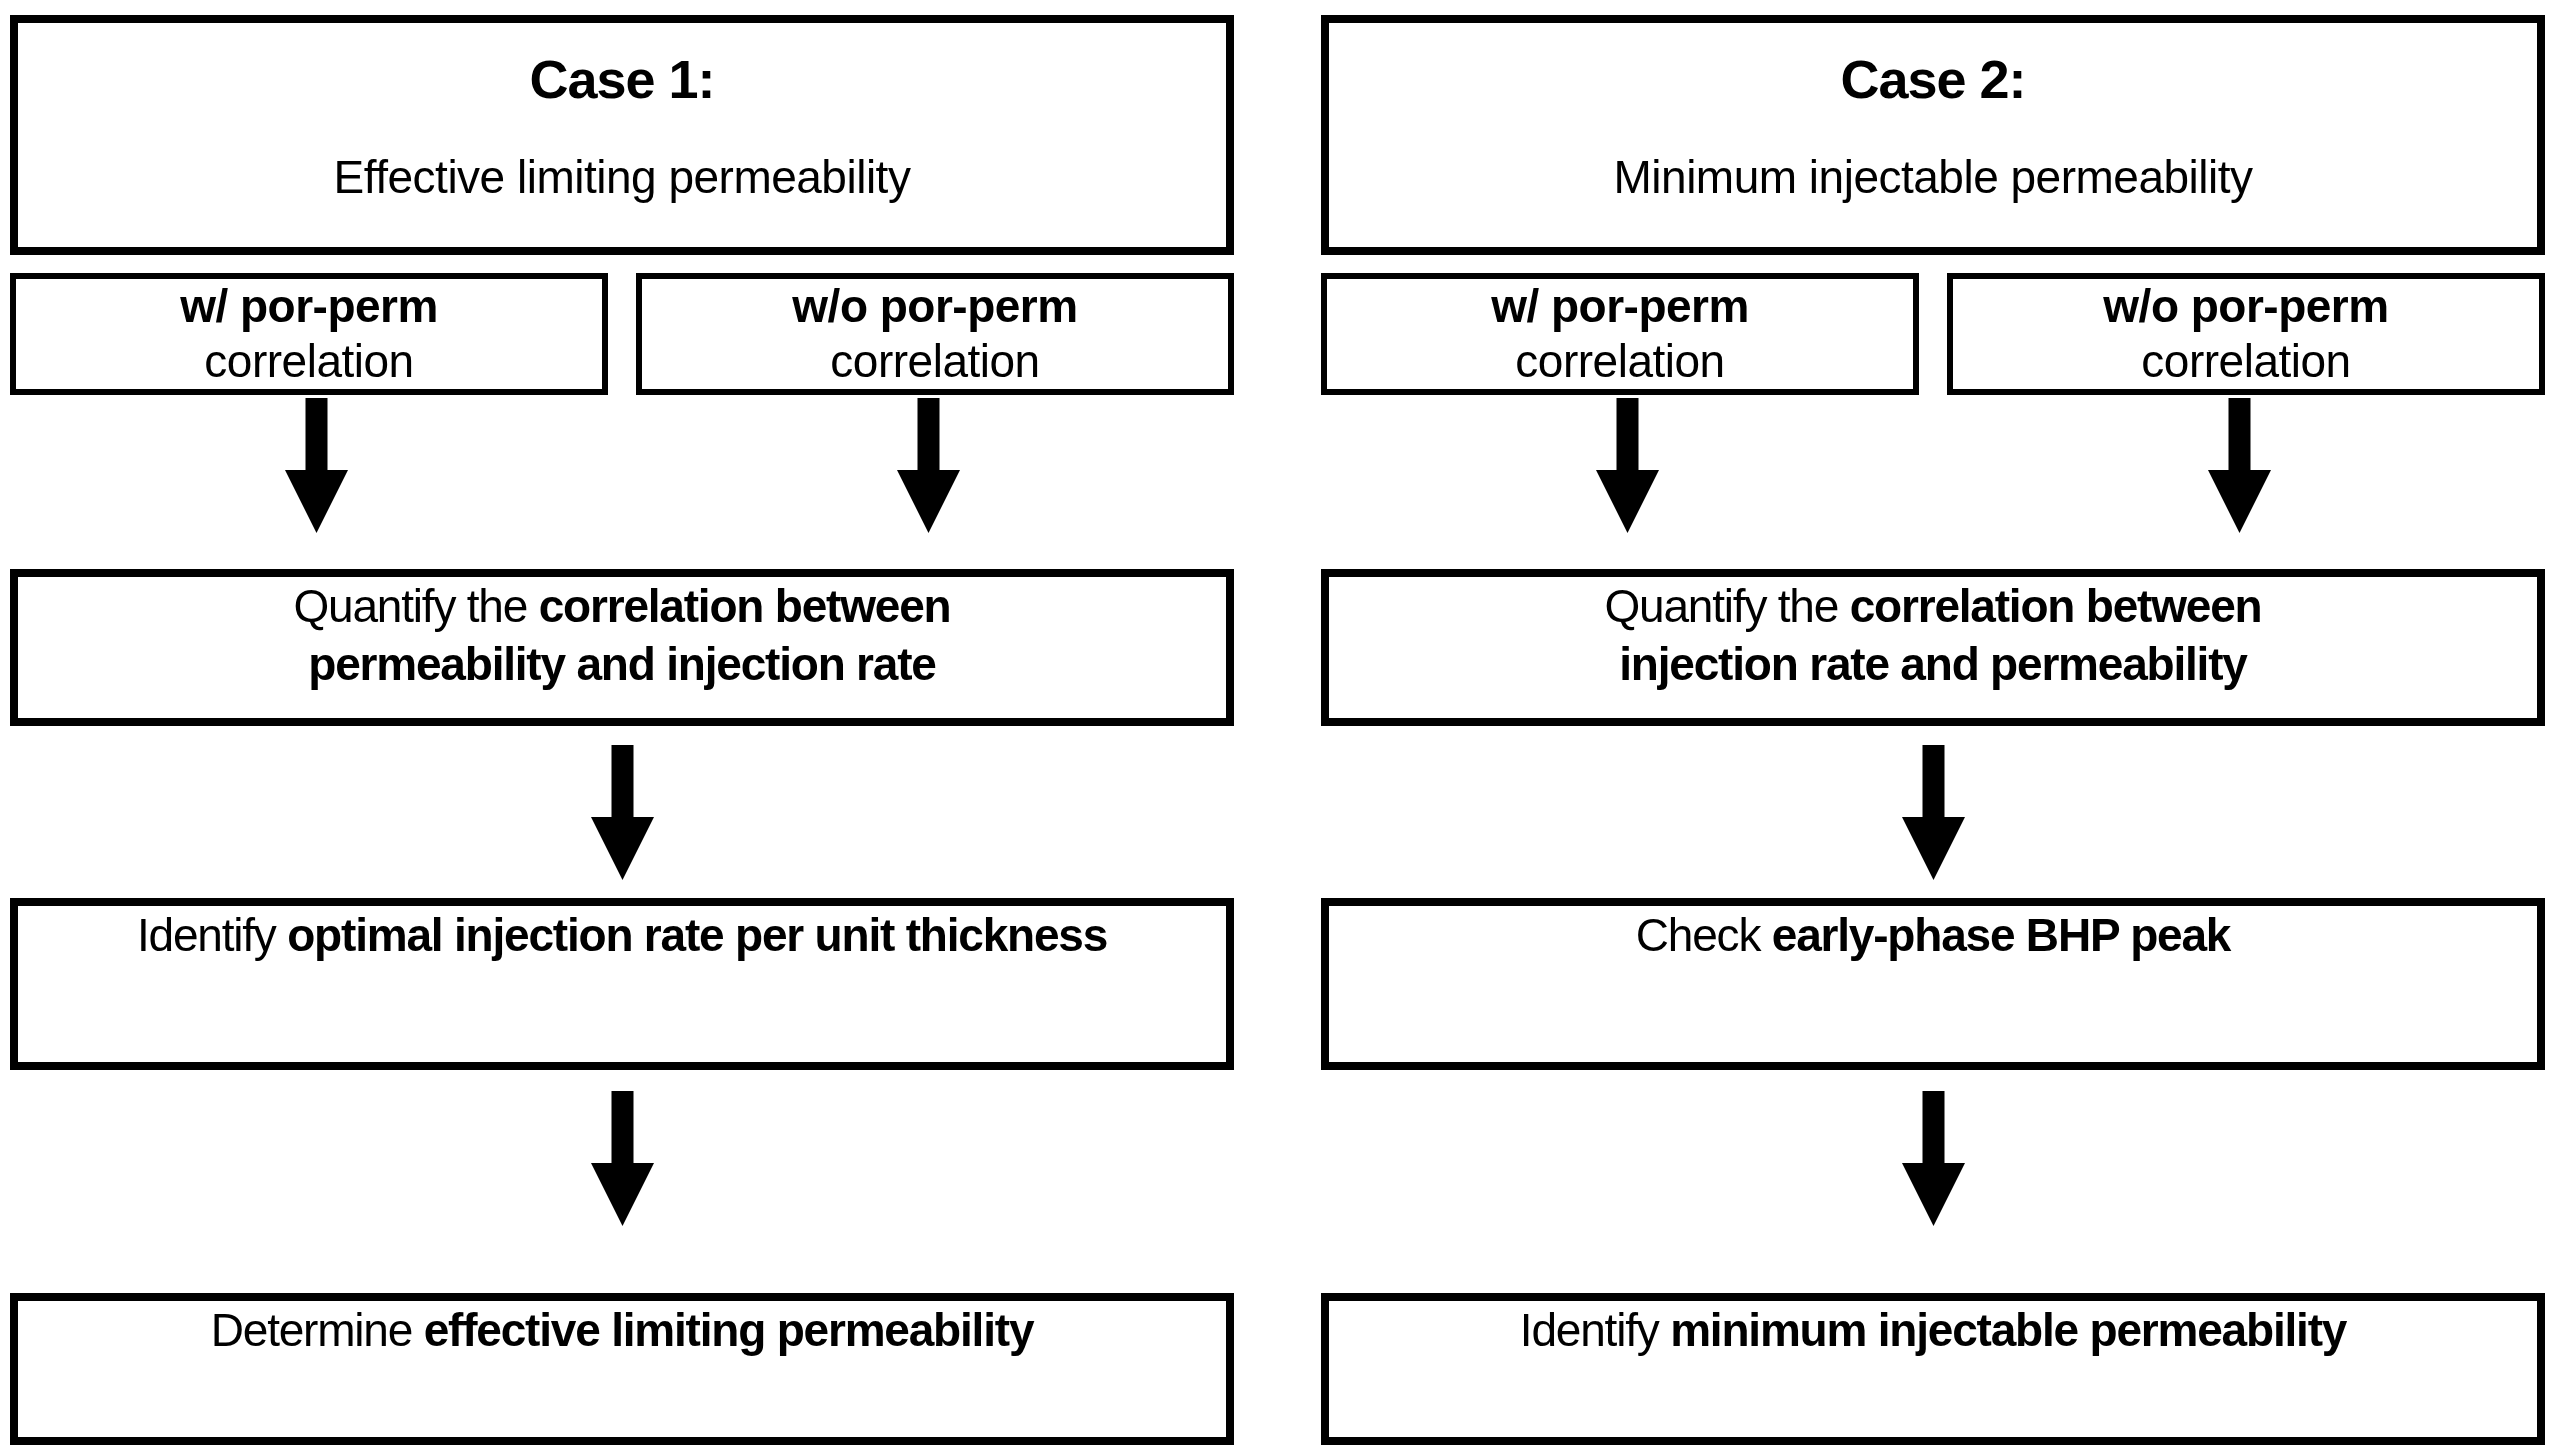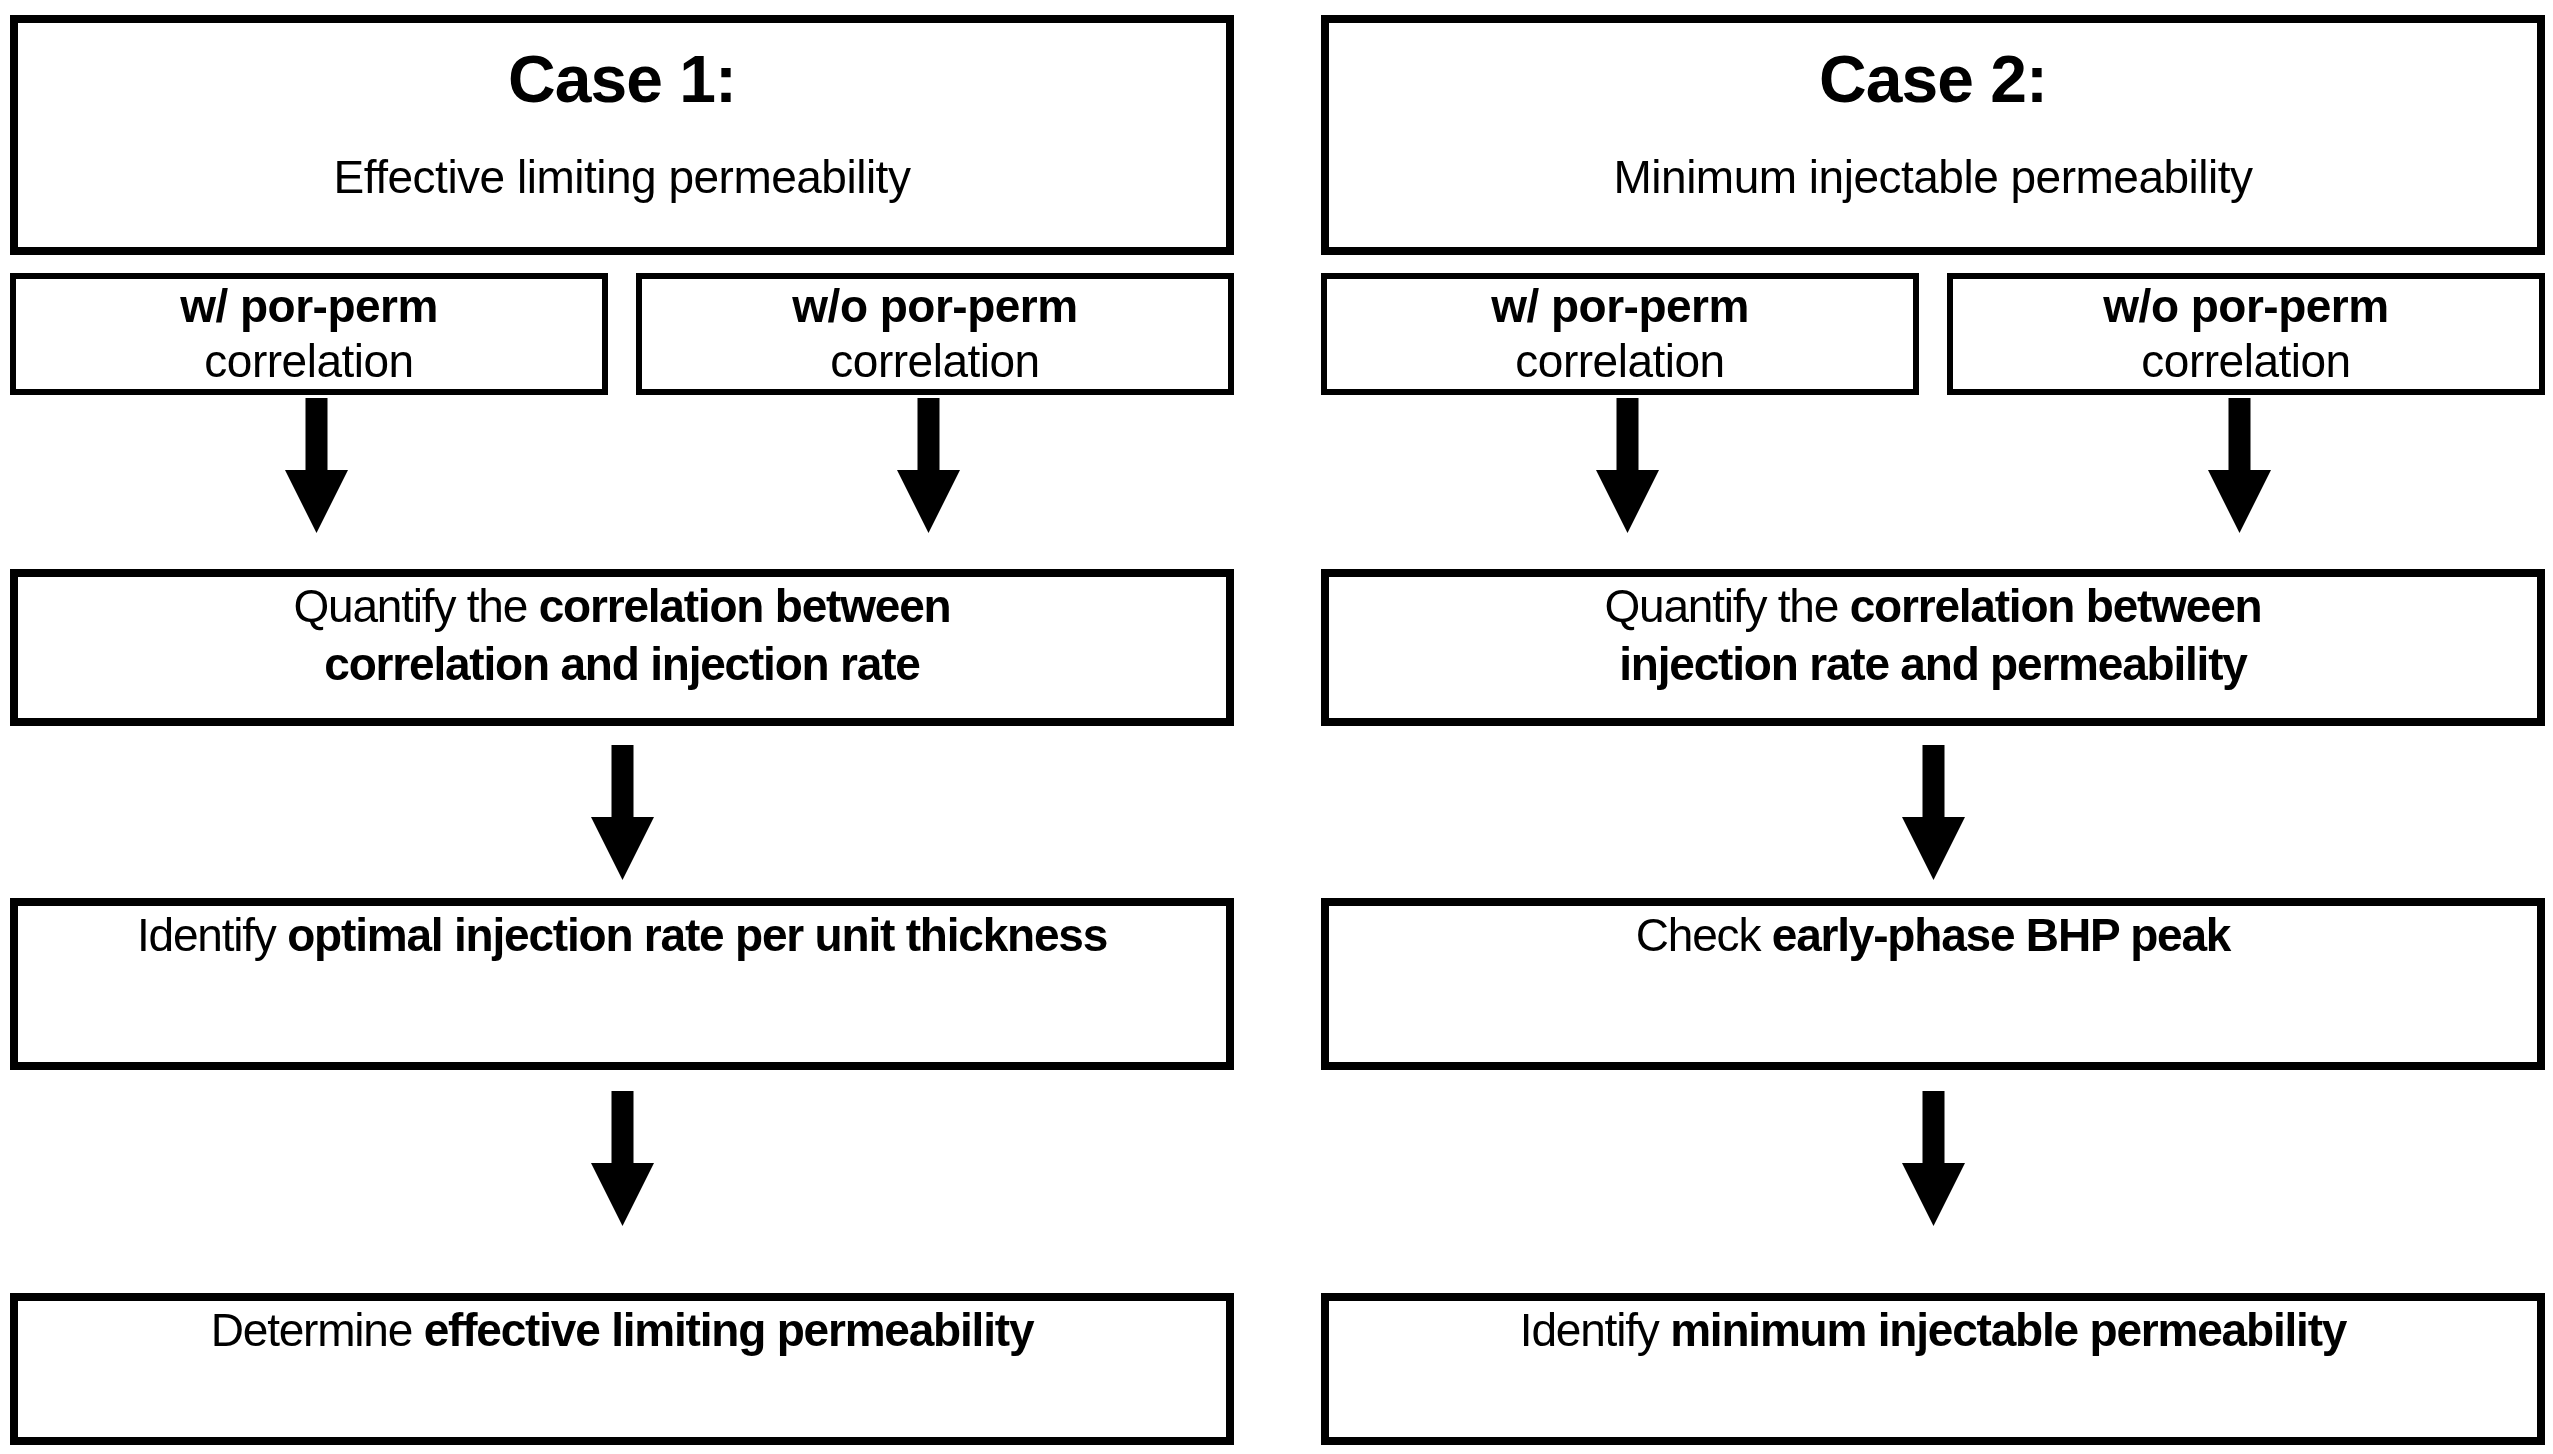--- a/index.html
+++ b/index.html
@@ -32,21 +32,21 @@
   }
   
   .head {
     height: 252px;
     display: flex;
     flex-direction: column;
     padding-top: 16px;
     text-align: center;
   }
   .title {
-    font-size: 66px;
+    font-size: 54px;
     font-weight: 700;
     line-height: 80px;
     letter-spacing: -1px;
   }
   .subtitle {
     flex: 1 1 auto;
     display: flex;
     flex-direction: column;
     justify-content: center;
     font-size: 46px;
@@ -138,21 +138,21 @@
       </div>
       <div class="arrow-slot">
         <svg class="arrow-svg" width="63" height="135" viewBox="0 0 63 135">
             <path d="M20.5 0 H42.5 V72 H63 L31.5 135 L0 72 H20.5 Z" fill="#000000"></path>
           </svg>
       </div>
     </div>
 
     <div class="box step s1">
       <div class="line"><span>Quantify the </span><b>correlation between</b></div>
-      <div class="line"><b>correlation and injection rate</b></div>
+      <div class="line"><b>permeability and injection rate</b></div>
     </div>
 
     <div class="arrow-row single h1">
       <div class="arrow-slot">
         <svg class="arrow-svg" width="63" height="135" viewBox="0 0 63 135">
             <path d="M20.5 0 H42.5 V72 H63 L31.5 135 L0 72 H20.5 Z" fill="#000000"></path>
           </svg>
       </div>
     </div>
 

